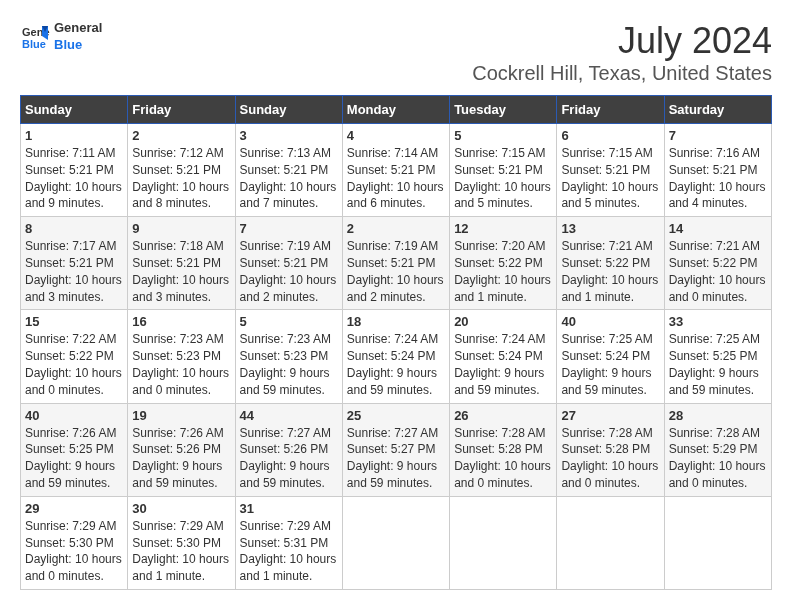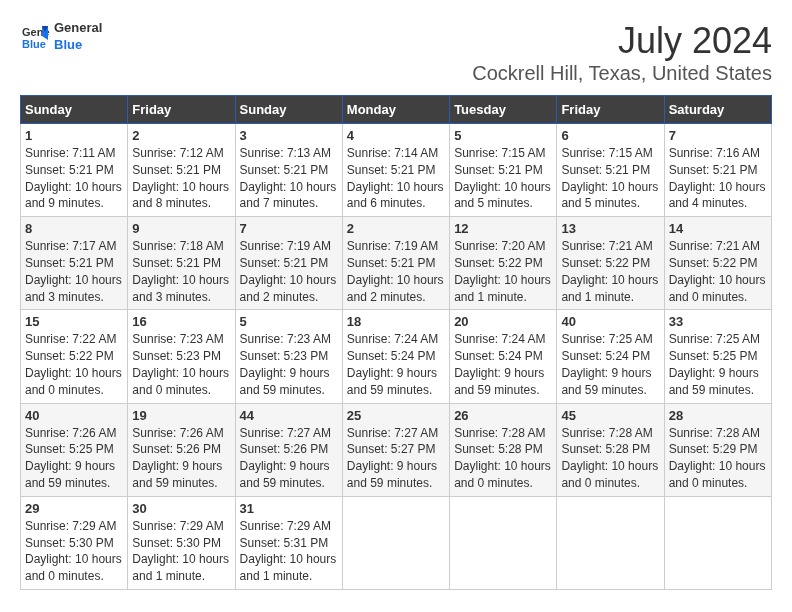--- a/index.html
+++ b/index.html
@@ -218,21 +218,21 @@
         </td>
         <td>
           <span class="day-num">25</span>
           <div class="day-info">Sunrise: 7:27 AM<br>Sunset: 5:27 PM<br>Daylight: 9 hours and 59 minutes.</div>
         </td>
         <td>
           <span class="day-num">26</span>
           <div class="day-info">Sunrise: 7:28 AM<br>Sunset: 5:28 PM<br>Daylight: 10 hours and 0 minutes.</div>
         </td>
         <td>
-          <span class="day-num">45</span>
+          <span class="day-num">27</span>
           <div class="day-info">Sunrise: 7:28 AM<br>Sunset: 5:28 PM<br>Daylight: 10 hours and 0 minutes.</div>
         </td>
         <td>
           <span class="day-num">28</span>
           <div class="day-info">Sunrise: 7:28 AM<br>Sunset: 5:29 PM<br>Daylight: 10 hours and 0 minutes.</div>
         </td>
       </tr>
       <tr>
         <td>
           <span class="day-num">29</span>

